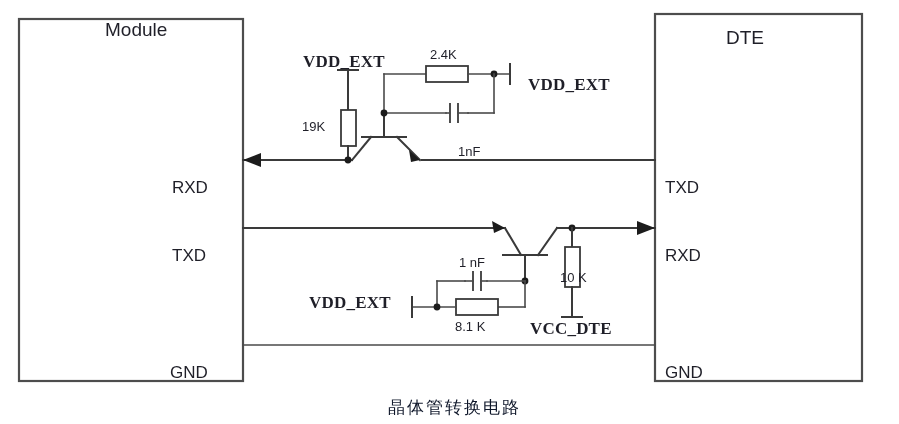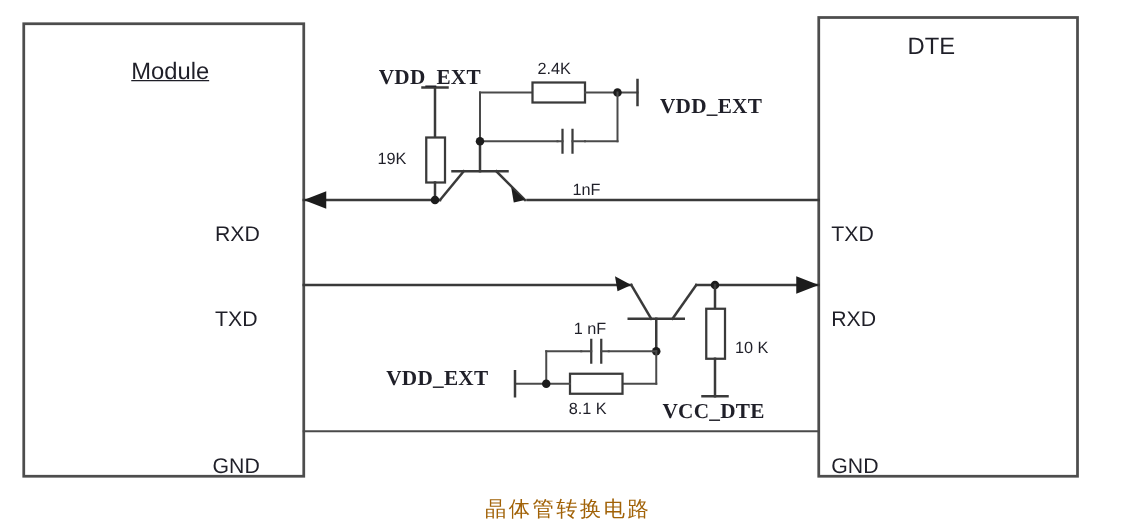--- a/index.html
+++ b/index.html
@@ -70,21 +70,21 @@
     letter-spacing: 0.2px;
     font-family: Liberation Serif, serif;
   }
   .lbl-val {
     font-size: 13px;
   }
   .caption {
     position: absolute;
     font-family: "Liberation Serif", serif;
     font-size: 17px;
-    color: #a16207;
+    color: #0f172a;
     letter-spacing: 2px;
     white-space: nowrap;
   }
 </style>
 </head>
 <body>
 
 <div id="canvas">
 
   <svg class="sheet" viewBox="0 0 899 424">
@@ -196,37 +196,37 @@
       <path class="wire" d="M 412 297 L 412 317"></path>
       <circle class="dot" cx="437" cy="307" r="3.4"></circle>
     </g>
 
     <g>
       <path class="thinwire" d="M 243 345 L 655 345"></path>
     </g>
 
   </svg>
 
-  <div class="lbl lbl-big" style="left:105px; top:48px;text-decoration:underline;">Module</div>
+  <div class="lbl lbl-big" style="left:105px; top:20px;">Module</div>
   <div class="lbl lbl-pin" style="left:172px; top:151px;">RXD</div>
   <div class="lbl lbl-pin" style="left:172px; top:219px;">TXD</div>
   <div class="lbl lbl-pin" style="left:170px; top:336px;">GND</div>
 
   <div class="lbl lbl-big" style="left:726px; top:28px;">DTE</div>
   <div class="lbl lbl-pin" style="left:665px; top:151px;">TXD</div>
   <div class="lbl lbl-pin" style="left:665px; top:219px;">RXD</div>
   <div class="lbl lbl-pin" style="left:665px; top:336px;">GND</div>
 
   <div class="lbl lbl-sup" style="left:303px; top:53px;">VDD_EXT</div>
   <div class="lbl lbl-val" style="left:302px; top:120px;">19K</div>
   <div class="lbl lbl-val" style="left:430px; top:48px;">2.4K</div>
   <div class="lbl lbl-sup" style="left:528px; top:76px;">VDD_EXT</div>
   <div class="lbl lbl-val" style="left:458px; top:125px;margin-top:20px;">1nF</div>
 
   <div class="lbl lbl-val" style="left:459px; top:256px;">1 nF</div>
   <div class="lbl lbl-sup" style="left:309px; top:294px;">VDD_EXT</div>
   <div class="lbl lbl-val" style="left:455px; top:320px;">8.1 K</div>
-  <div class="lbl lbl-val" style="left:588px; top:271px;">10 K</div>
+  <div class="lbl lbl-val" style="left:560px; top:271px;">10 K</div>
   <div class="lbl lbl-sup" style="left:530px; top:320px;">VCC_DTE</div>
 
   <div class="caption" style="left:388px; top:396px;">晶体管转换电路</div>
 
 </div>
 
 </body></html>

